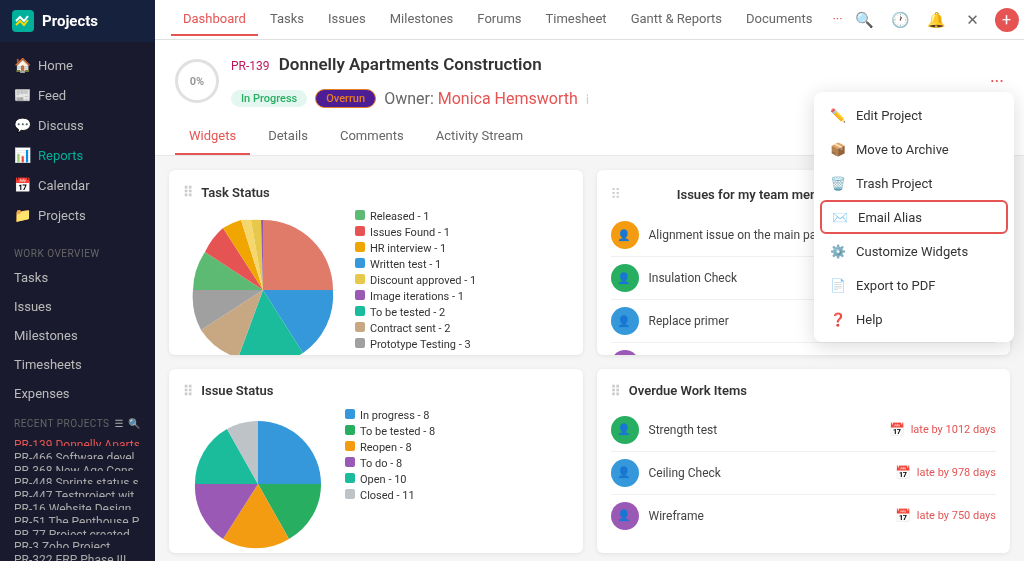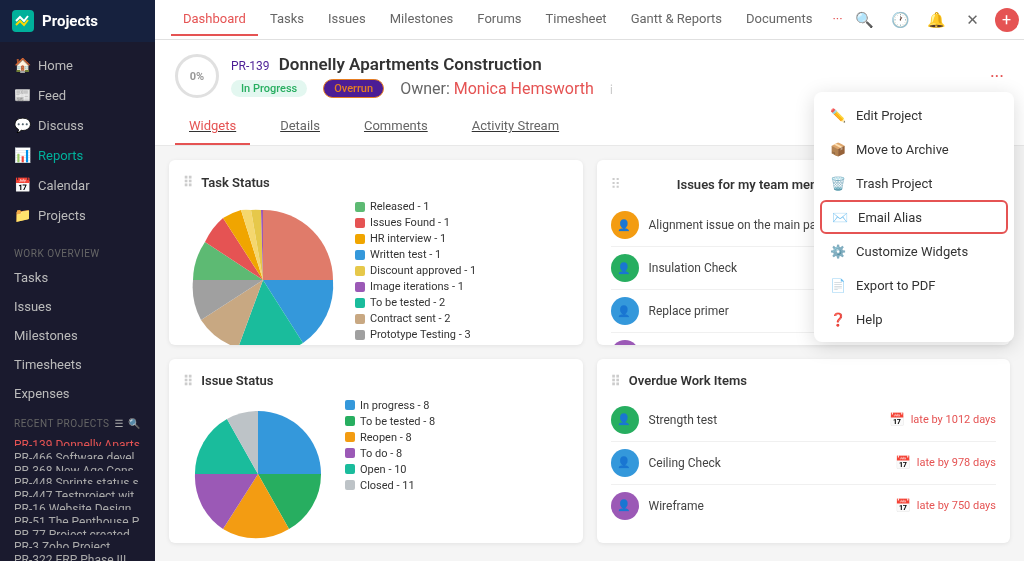--- a/index.html
+++ b/index.html
@@ -32,44 +32,44 @@
     .topbar-add { width: 24px; height: 24px; background: #e55353; border-radius: 50%; color: white; display: flex; align-items: center; justify-content: center; font-size: 16px; cursor: pointer; }
 
     
     .content { flex: 1; overflow: hidden; position: relative; }
 
     
     .project-header { background: white; padding: 14px 20px 0; border-bottom: 1px solid #e8e8e8; }
     .project-title-row { display: flex; align-items: center; gap: 12px; margin-bottom: 10px; }
     .progress-circle { width: 44px; height: 44px; border-radius: 50%; border: 3px solid #e0e0e0; display: flex; align-items: center; justify-content: center; font-size: 11px; color: #999; font-weight: bold; flex-shrink: 0; }
     .project-info { flex: 1; }
-    .project-id { color: #4c1d95; font-size: 12px; margin-right: 6px; }
+    .project-id { color: #be185d; font-size: 12px; margin-right: 6px; }
     .project-name { font-size: 17px; font-weight: 600; color: #333; }
-    .badge-row { display: flex; align-items: center; gap: 16px; margin-top: 5px; }
+    .badge-row { display: flex; align-items: center; gap: 8px; margin-top: 15px; }
     .badge { padding: 2px 10px; border-radius: 20px; font-size: 11px; font-weight: 500; }
     .badge-progress { background: #e3f7f0; color: #27ae60; }
     .badge-overrun { background: #4c1d95; color: #e67e22; border: 1px solid #e67e22; border-radius: 20px; }
     .owner-text { font-size: 16px; color: #666; }
     .owner-link { color: #e55353; text-decoration: none; }
     .header-more { margin-left: auto; color: #e55353; font-size: 18px; cursor: pointer; }
-    .project-tabs { display: flex; gap: 16px; text-decoration: underline; }
+    .project-tabs { display: flex; gap: 4px; }
     .project-tab { padding: 10px 14px; font-size: 13px; color: #666; cursor: pointer; border-bottom: 2px solid transparent; }
     .project-tab.active { color: #e55353; border-bottom: 2px solid #e55353; }
 
     
     .widgets-grid { display: grid; grid-template-columns: 1fr 1fr; gap: 14px; padding: 14px; height: calc(561px - 40px - 110px); overflow-y: auto; }
     .widget { background: white; border-radius: 6px; box-shadow: 0 1px 4px rgba(0,0,0,0.08); padding: 14px; overflow: hidden; }
     .widget-title { font-size: 13px; font-weight: 600; color: #333; margin-bottom: 10px; display: flex; align-items: center; gap: 6px; }
     .widget-drag { color: #ccc; font-size: 14px; margin-right: 2px; }
 
     
     .chart-container { display: flex; gap: 12px; align-items: flex-start; }
     .pie-svg { flex-shrink: 0; }
     .legend { font-size: 11px; display: flex; flex-direction: column; gap: 3px; }
-    .legend-item { display: flex; align-items: center; gap: 5px; }
+    .legend-item { display: flex; gap: 5px; }
     .legend-dot { width: 10px; height: 10px; border-radius: 2px; flex-shrink: 0; }
 
     
     .issues-header { display: flex; align-items: center; gap: 6px; margin-bottom: 10px; }
     .issues-title { font-size: 13px; font-weight: 600; color: #333; display: flex; align-items: center; gap: 6px; margin-left: 48px; }
     .issues-filter { background: #fff3f3; color: #e55353; border: none; font-size: 12px; padding: 3px 8px; border-radius: 4px; cursor: pointer; display: flex; align-items: center; gap: 3px; }
     .issue-row { display: flex; align-items: center; gap: 10px; padding: 7px 0; border-bottom: 1px solid #f0f0f0; }
     .issue-row:last-child { border-bottom: none; }
     .issue-avatar { width: 28px; height: 28px; border-radius: 50%; background: #ddd; flex-shrink: 0; overflow: hidden; display: flex; align-items: center; justify-content: center; font-size: 11px; color: #666; }
     .issue-name { flex: 1; font-size: 12px; color: #444; }

